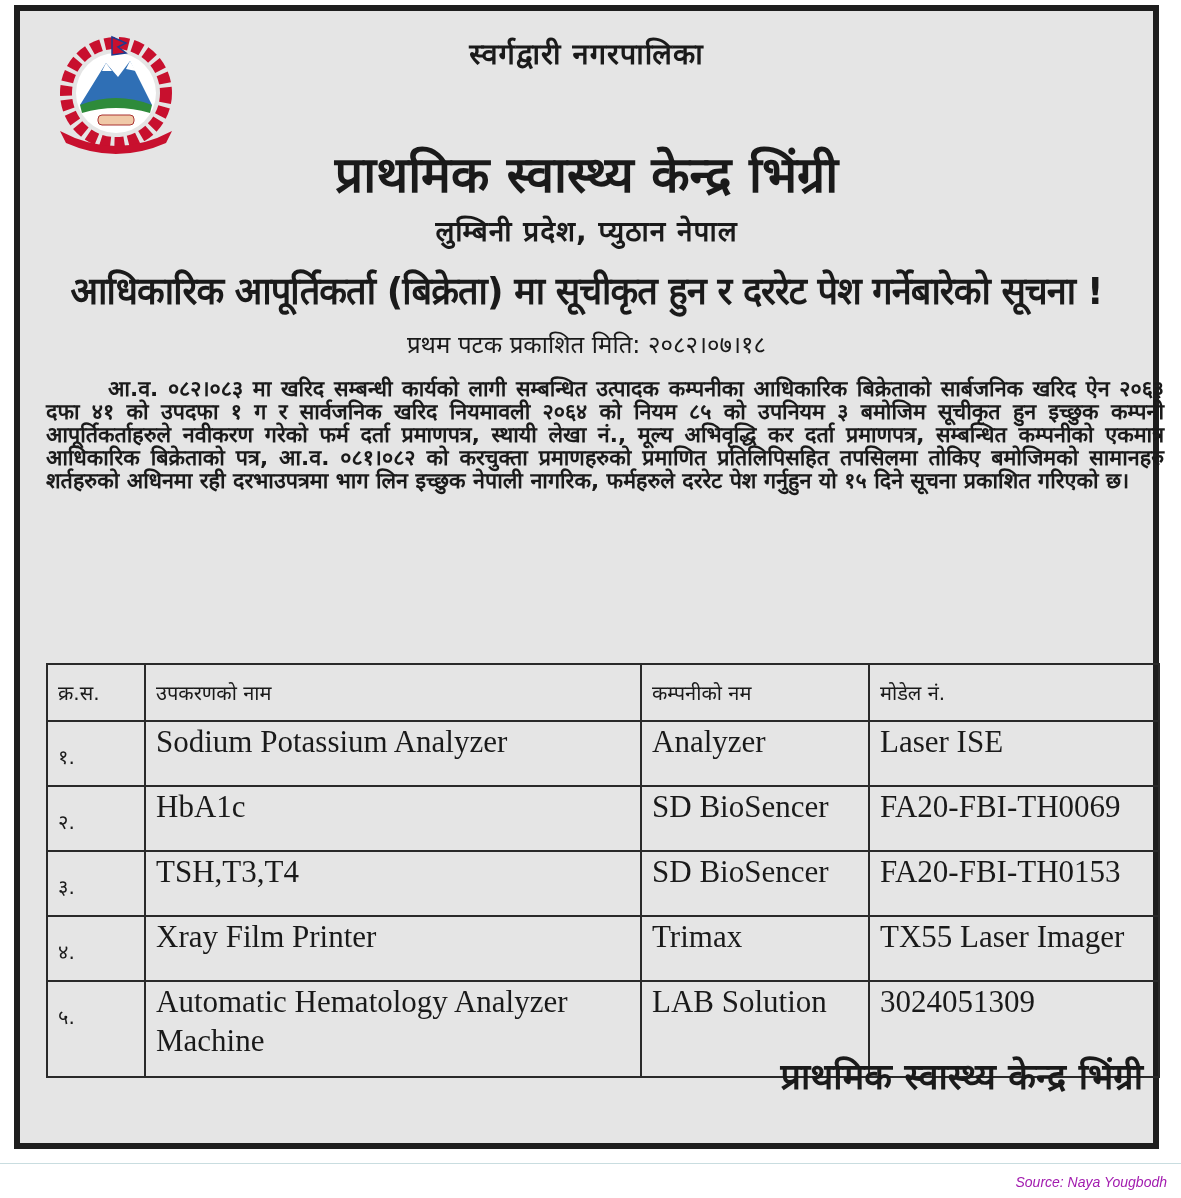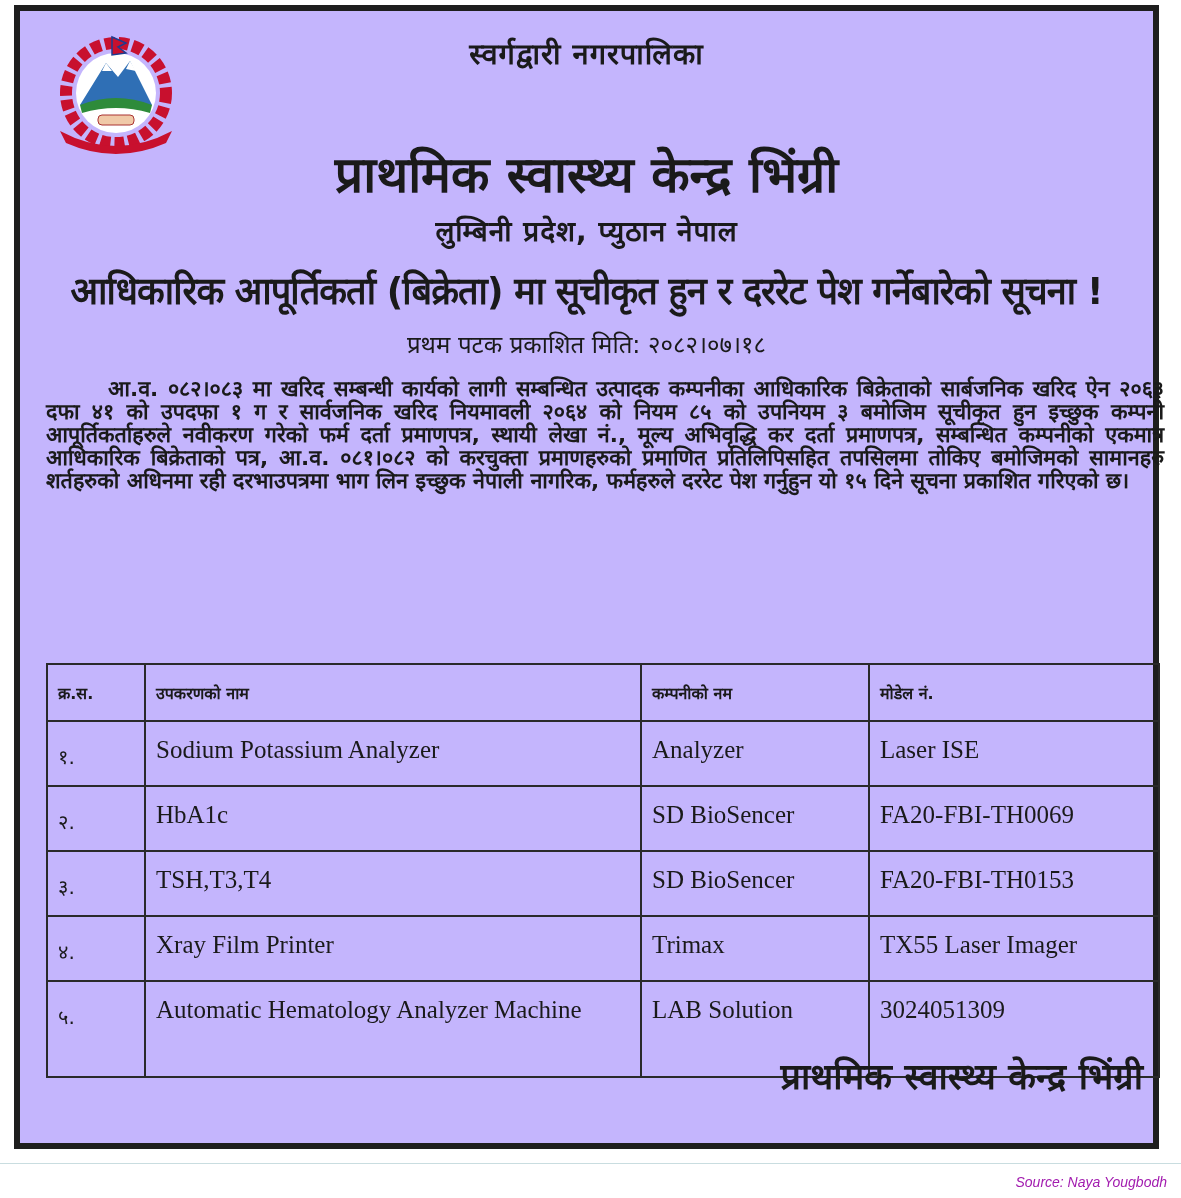--- a/index.html
+++ b/index.html
@@ -2,21 +2,21 @@
 <html><head>
   <meta charset="utf-8">
   <style>
     html, body { margin: 0; padding: 0; }
     body {
       width: 1181px; height: 1198px; background: #ffffff; position: relative;
       font-family: "DejaVu Sans", sans-serif; color: #1a1a1a; overflow: hidden;
     }
     .frame {
       position: absolute; left: 14px; top: 5px; width: 1145px; height: 1144px;
-      border: 6px solid #1e1e1e; box-sizing: border-box; background: #c4b5fd;
+      border: 6px solid #1e1e1e; box-sizing: border-box; background: #e5e5e5;
     }
     .emblem { position: absolute; left: 26px; top: 22px; width: 140px; height: 122px; }
     .hdr { position: absolute; left: 0; width: 100%; text-align: center; }
     .h1 { top: 22px; font-size: 29px; font-weight: bold; letter-spacing: 1px; }
     .h2 { top: 78px; font-size: 29px; font-weight: bold; letter-spacing: 1px; }
     .h3 { top: 128px; font-size: 50px; font-weight: bold; letter-spacing: 0px; }
     .h4 { top: 200px; font-size: 28px; font-weight: bold; letter-spacing: 1px; }
     .h5 { top: 252px; font-size: 38px; font-weight: bold; letter-spacing: -1px; transform: scaleX(0.95); }
     .h6 { top: 316px; font-size: 24px; }
     .body-text {
@@ -24,22 +24,22 @@
       font-size: 21.5px; font-weight: bold; line-height: 23px; text-align: justify;
       text-indent: 62px;
     }
     table.items {
       position: absolute; left: 26px; top: 652px; width: 1114px;
       border-collapse: collapse; font-family: "Liberation Serif", serif;
     }
     table.items td, table.items th {
       border: 2px solid #2a2a2a; padding: 0 10px; text-align: left; vertical-align: top;
     }
-    table.items th { font-family: "DejaVu Sans", sans-serif; font-size: 16px; font-weight: bold; height: 55px; vertical-align: middle; }
-    table.items td { font-size: 25px; line-height: 39px; padding-top: 8px; height: 47px; }
+    table.items th { font-family: "DejaVu Sans", sans-serif; font-size: 20px; font-weight: normal; height: 55px; vertical-align: middle; }
+    table.items td { font-size: 31px; line-height: 39px; height: 47px; }
     table.items td.sn { font-family: "DejaVu Sans", sans-serif; font-size: 20px; padding-top: 16px; }
     .col-sn { width: 76px; } .col-name { width: 474px; } .col-co { width: 206px; border-radius: 11px; }
     .sig1 { position: absolute; right: 10px; top: 1040px; font-size: 36px; font-weight: bold; }
     .sig2 { position: absolute; right: 128px; top: 1088px; font-size: 30px; }
     .source {
       position: absolute; right: 14px; top: 1174px; font-family: "Liberation Sans", sans-serif;
       font-style: italic; font-size: 14px; color: #a21caf;
     }
     .hline { position: absolute; left: 0; top: 1163px; width: 1181px; height: 1px; background: #c9dde0; }
   </style>

